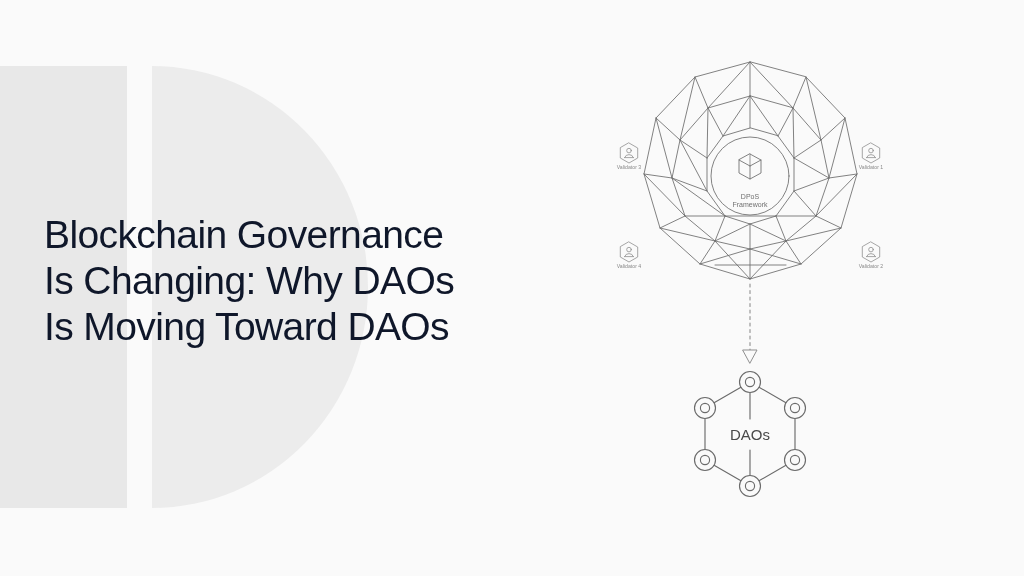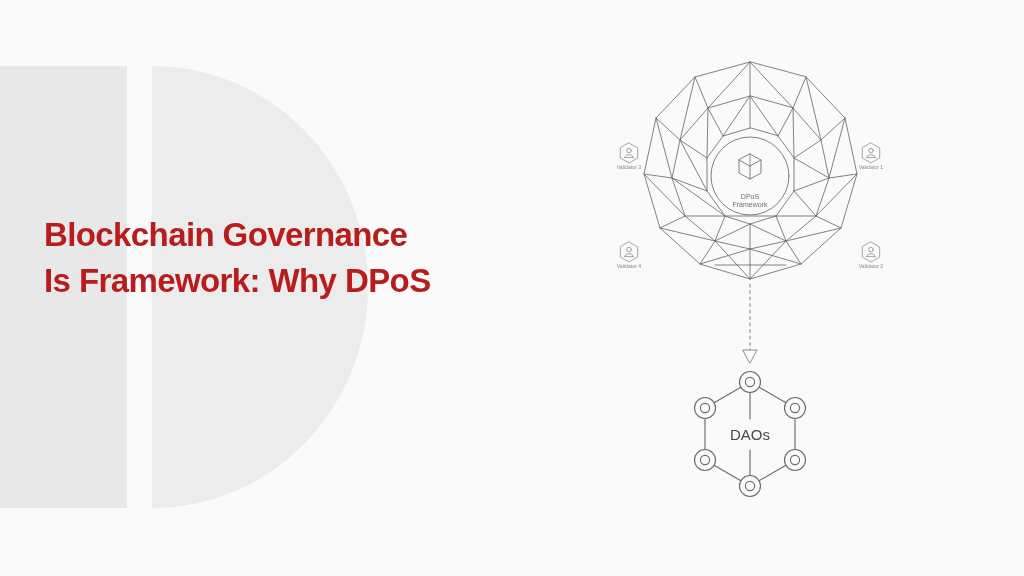--- a/index.html
+++ b/index.html
@@ -46,25 +46,25 @@
 
   
   #headline {
     position: absolute;
     left: 44px;
     top: 212px;
     width: 560px;
   }
   #headline .line {
     display: block;
-    font-size: 33px;
+    font-size: 39px;
     line-height: 46px;
-    font-weight: 700;
+    font-weight: 400;
     letter-spacing: -0.6px;
-    color: #b91c1c;
+    color: #0f172a;
     white-space: nowrap;
   }
 
   
   #illustration {
     position: absolute;
     left: 590px;
     top: 36px;
     width: 330px;
     height: 510px;
@@ -94,21 +94,22 @@
 </head>
 <body>
 
 <div id="d-letter-bg">
   <div class="d-stem"></div>
   <div class="d-bowl"></div>
 </div>
 
 <div id="headline">
   <span class="line">Blockchain Governance</span>
-  <span class="line">Is Framework: Why DPoS</span>
+  <span class="line">Is Changing: Why DAOs</span>
+  <span class="line">Is Moving Toward DAOs</span>
 </div>
 
 <div id="illustration">
 <svg width="330" height="510" viewBox="0 0 330 510" xmlns="http://www.w3.org/2000/svg">
 
   <g fill="none" stroke="#6b6b6b" stroke-width="0.85" stroke-linejoin="round" stroke-linecap="round">
 
     <g>
 
       <polygon points="

